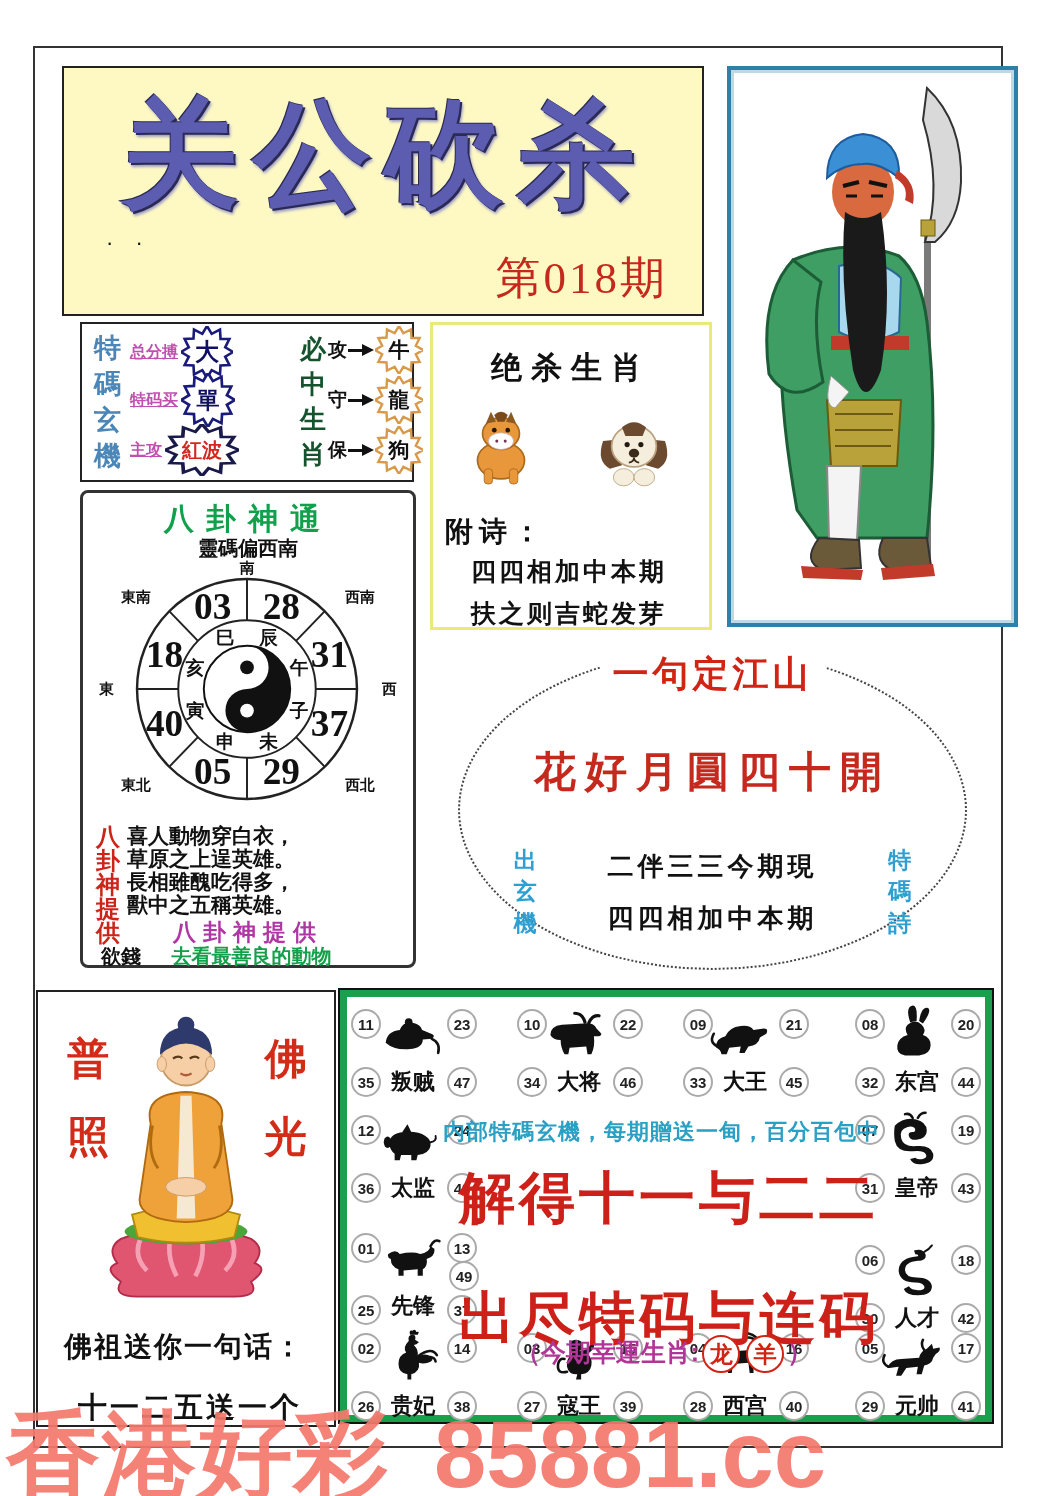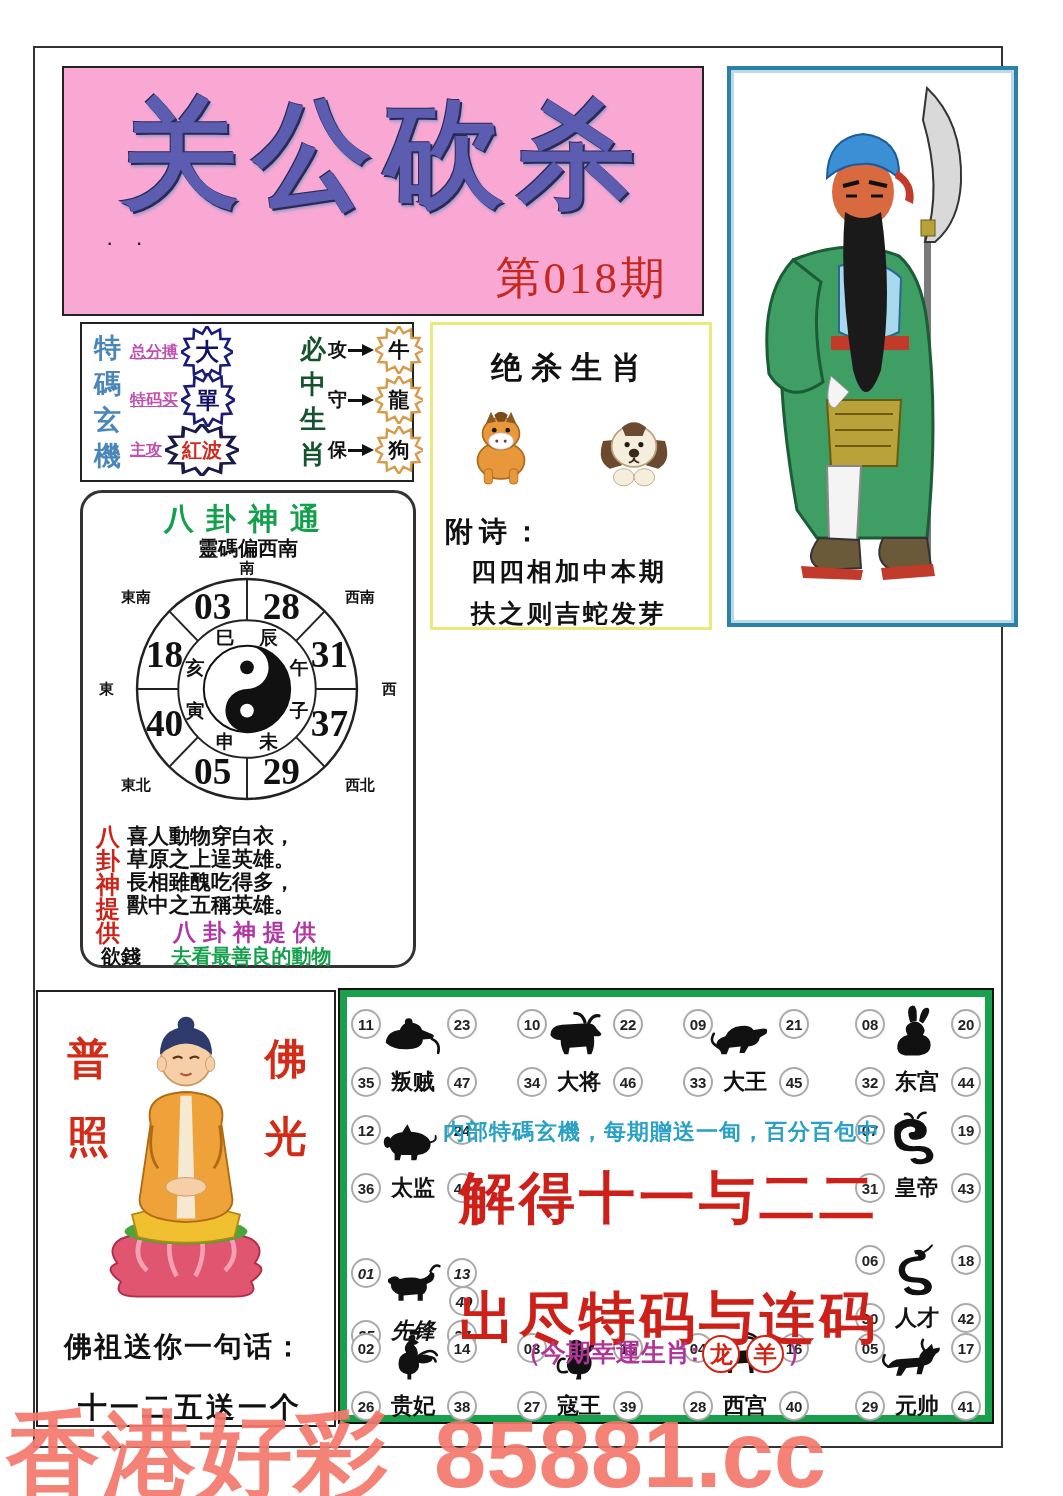--- a/index.html
+++ b/index.html
@@ -4,21 +4,21 @@
 <style>
   html,body{margin:0;padding:0;background:#fff;}
   .page{position:relative;width:1063px;height:1496px;background:#fff;overflow:hidden;
         font-family:"Liberation Sans",sans-serif;color:#111;}
   .abs{position:absolute;}
   .page-border{left:33px;top:46px;width:966px;height:1398px;border:2px solid #333;}
   
   .vstack{display:inline-block;width:1.15em;word-break:break-all;text-align:center;line-height:1.3;}
 
   
-  .title-box{left:62px;top:66px;width:638px;height:246px;border:2px solid #222;background:#f9a8d4;}
+  .title-box{left:62px;top:66px;width:638px;height:246px;border:2px solid #222;background:#fef9c3;}
   .main-title{position:absolute;left:28px;top:8px;width:586px;text-align:center;
       font-family:"Liberation Serif",serif;font-weight:bold;font-size:118px;letter-spacing:14px;
       color:#5c5cb0;text-shadow:2px 2px 0 #2a2a55,-1px -1px 0 #2a2a55,3px 4px 3px #9a9ac8;}
   .title-marks{position:absolute;left:42px;top:162px;font-size:22px;color:#111;letter-spacing:8px;}
   .issue{position:absolute;right:34px;bottom:6px;font-family:"Liberation Serif",serif;
       font-size:45px;color:#c5281c;letter-spacing:3px;}
 
   
   .guan-box{left:727px;top:66px;width:283px;height:553px;border:4px solid #2b81a8;background:#fff;
       box-shadow:inset 0 0 0 3px #bcd9e8;}
@@ -37,21 +37,21 @@
 
   
   .kill-box{left:430px;top:322px;width:276px;height:302px;border:3px solid #e9e97c;background:#fff;}
   .kill-title{position:absolute;top:22px;left:0;width:100%;text-align:center;font-size:31px;
       font-weight:bold;letter-spacing:9px;}
   .kill-poem-label{position:absolute;top:188px;left:12px;font-size:28px;font-weight:bold;letter-spacing:6px;}
   .kill-line1{position:absolute;top:230px;left:38px;font-size:25px;font-weight:bold;letter-spacing:3px;}
   .kill-line2{position:absolute;top:272px;left:38px;font-size:25px;font-weight:bold;letter-spacing:3px;}
 
   
-  .bagua-box{left:80px;top:490px;width:330px;height:472px;border:3px solid #333;border-radius:22px;background:#fff;}
+  .bagua-box{left:80px;top:490px;width:330px;height:472px;border:3px solid #333;border-radius:8px;background:#fff;}
   .bagua-title{position:absolute;top:6px;left:0;width:100%;text-align:center;font-size:30px;
       font-weight:bold;color:#12a04c;letter-spacing:12px;}
   .bagua-sub{position:absolute;top:42px;left:0;width:100%;text-align:center;font-size:20px;font-weight:bold;}
   .bagua-svg{position:absolute;top:64px;left:2px;}
   .bpoem{position:absolute;top:332px;left:12px;display:flex;align-items:flex-start;}
   .bpoem-vtitle{font-size:24px;font-weight:bold;color:#cc2418;line-height:1.0;width:26px;text-align:center;}
   .bpoem-lines{margin-left:6px;font-family:"Liberation Serif",serif;font-weight:bold;font-size:21px;line-height:23px;white-space:nowrap;}
   .bprovider{position:absolute;top:424px;left:0;width:100%;text-align:center;font-size:23px;
       font-weight:bold;color:#b035a5;letter-spacing:7px;}
   .bmoney{position:absolute;top:450px;left:18px;font-size:20px;font-weight:bold;white-space:nowrap;}
@@ -304,20 +304,32 @@
         <div>獸中之五稱英雄。</div>
       </div>
     </div>
     <div class="bprovider">八卦神提供</div>
     <div class="bmoney">
       <span>欲錢</span>
       <span class="green">去看最善良的動物</span>
     </div>
   </div>
 
+  <div class="abs oval">
+    <div class="oval-title">一句定江山</div>
+    <div class="oval-phrase">花好月圓四十開</div>
+    <div class="oval-bottom">
+      <span class="oval-vt vstack">出玄機</span>
+      <span class="oval-lines">
+        <div>二伴三三今期現</div>
+        <div>四四相加中本期</div>
+      </span>
+      <span class="oval-vt vstack">特碼詩</span>
+    </div>
+  </div>
 
   <div class="abs bud-box">
     <div class="bud-left vstack">普照</div>
     <div class="bud-right vstack">佛光</div>
     <svg class="bud-svg" width="186" height="316" viewBox="0 0 200 330">
       <path d="M30 252 Q14 262 26 278 Q10 284 30 298 Q20 314 48 314 L152 314 Q180 314 170 298 Q190 284 174 278 Q186 262 170 252 Q140 240 100 240 Q60 240 30 252 Z" fill="#e05570" stroke="#b02c48" stroke-width="2"></path>
       <path d="M52 250 Q42 270 58 286 M84 246 Q78 270 90 292 M116 246 Q122 270 110 292 M148 250 Q158 270 142 286" stroke="#f6a0b4" stroke-width="5" fill="none"></path>
       <ellipse cx="100" cy="244" rx="66" ry="14" fill="#4aa53a"></ellipse>
       <path d="M42 226 Q100 208 158 226 L152 250 Q100 262 48 250 Z" fill="#f0c030" stroke="#b08a10" stroke-width="2"></path>
       <path d="M62 128 Q54 96 100 94 Q146 96 138 128 L150 210 Q150 232 100 234 Q50 232 50 210 Z" fill="#efa23a" stroke="#b06a10" stroke-width="2"></path>
@@ -402,21 +414,21 @@
             <span class="znum" style="left: 0px; top: 2px;">07</span>
             <span class="znum" style="left: 96px; top: 2px;">19</span>
             <span class="znum" style="left: 0px; top: 60px;">31</span>
             <span class="znum" style="left: 96px; top: 60px;">43</span>
             <svg viewBox="0 0 100 100" class="zanimal">
               <path d="M20 26 Q34 12 52 16 Q70 20 70 34 Q70 46 54 48 Q44 49 42 42 Q40 36 48 36 Q52 36 52 32 Q50 26 40 28 Q26 32 30 46 Q34 60 54 58 Q76 56 80 70 Q82 84 64 86 Q48 88 44 78 L52 76 Q56 80 64 78 Q72 76 68 70 Q64 64 48 66 Q24 68 20 50 Q18 36 20 26 Z"></path>
               <path d="M56 14 Q60 6 68 6 M48 14 Q44 6 36 8" fill="none" stroke="#111" stroke-width="4" stroke-linecap="round"></path>
             </svg>
             <div class="zlabel">皇帝</div>
           </div>
-          <div class="zcell" style="left: 4px; top: 259px; font-style: italic;">
+          <div class="zcell" style="left: 4px; top: 234px;">
             <span class="znum" style="left: 0px; top: 2px;">01</span>
             <span class="znum" style="left: 96px; top: 2px;">13</span>
             <span class="znum" style="left: 98px; top: 30px;">49</span>
             <span class="znum" style="left: 0px; top: 64px;">25</span>
             <span class="znum" style="left: 96px; top: 64px;">37</span>
             <svg viewBox="0 0 100 100" class="zanimal">
               <path d="M16 42 Q28 34 34 42 Q54 38 66 42 Q80 40 82 30 L88 34 Q90 46 76 50 Q78 62 70 66 L70 76 L62 76 L62 66 L40 68 L40 76 L32 76 L32 66 Q20 62 20 50 Q14 48 16 42 Z"></path>
               <path d="M82 30 Q88 18 96 22" fill="none" stroke="#111" stroke-width="4" stroke-linecap="round"></path>
             </svg>
             <div class="zlabel">先锋</div>

